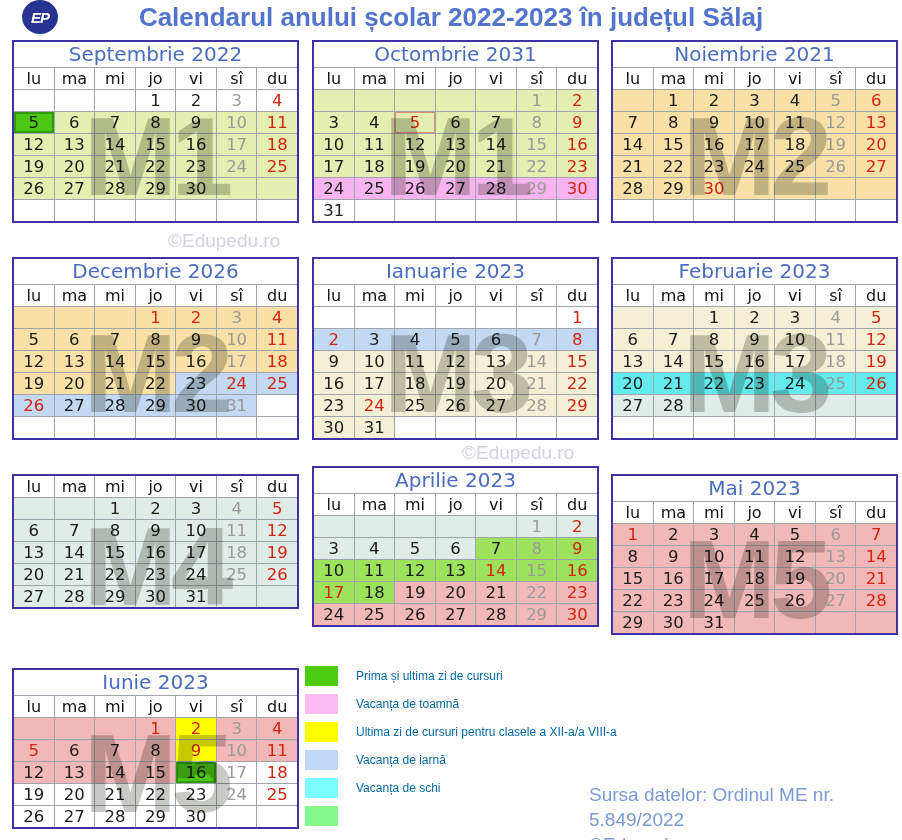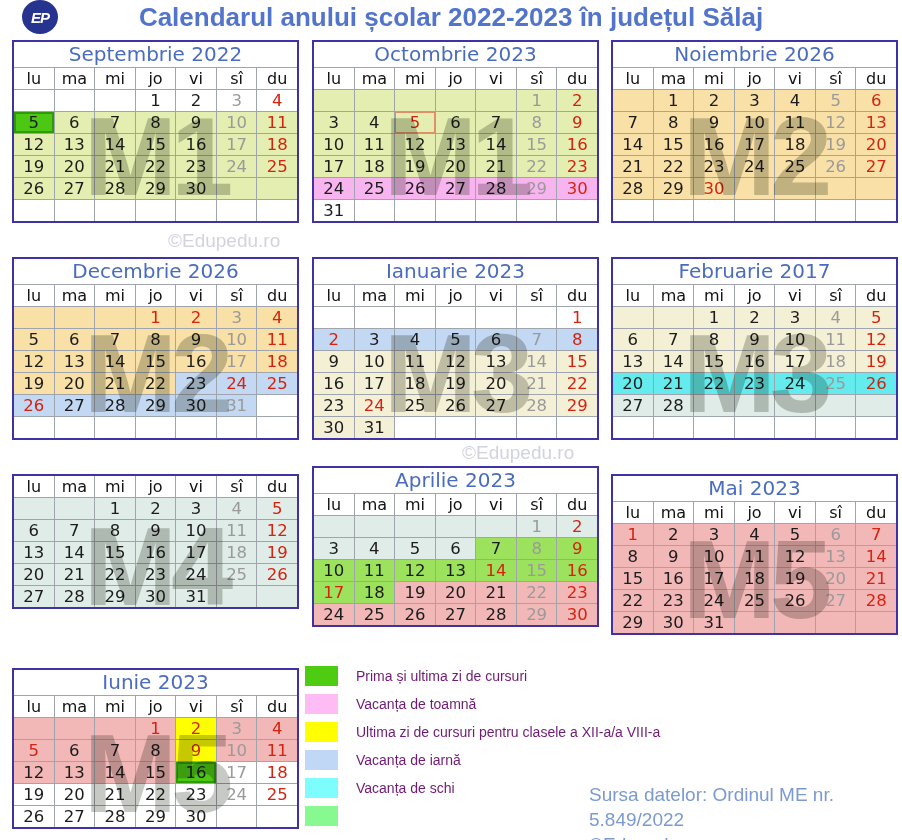--- a/index.html
+++ b/index.html
@@ -24,21 +24,21 @@
   .cell.bdg{box-shadow:inset 0 0 0 2px #2f9a05;}
   .wm{position:absolute;left:0;right:0;top:50px;bottom:0;display:flex;align-items:center;
       justify-content:center;font:700 112px "Liberation Sans",sans-serif;letter-spacing:-6px;
       color:#7a7d72;opacity:.42;mix-blend-mode:multiply;z-index:5;pointer-events:none;}
   
   .gap-wm{position:absolute;font-family:"Liberation Sans",sans-serif;font-size:19px;color:#d2d3de;}
   
   .legend{position:absolute;left:305px;top:666px;display:flex;flex-direction:column;gap:8px;}
   .legend-row{display:flex;align-items:center;height:20px;}
   .swatch{width:33px;height:20px;margin-right:18px;flex:0 0 33px;}
-  .legend-label{font-family:"Liberation Sans",sans-serif;font-size:14px;color:#701a75;white-space:nowrap;}
+  .legend-label{font-family:"Liberation Sans",sans-serif;font-size:12px;color:#0369a1;white-space:nowrap;}
   
   .source{position:absolute;left:589px;top:782px;font-family:"Liberation Sans",sans-serif;
           font-size:19px;color:#7b9ad2;line-height:25px;}
 </style>
 </head>
 <body>
 
 <div class="page">
 
   <div class="logo">
@@ -96,21 +96,21 @@
           <div class="cell fg-k" style="background: rgb(255, 255, 255);"></div>
           <div class="cell fg-k" style="background: rgb(255, 255, 255);"></div>
           <div class="cell fg-k" style="background: rgb(255, 255, 255);"></div>
           <div class="cell fg-k" style="background: rgb(255, 255, 255);"></div>
           <div class="cell fg-k" style="background: rgb(255, 255, 255);"></div>
           <div class="cell fg-k" style="background: rgb(255, 255, 255);"></div>
         </div>
         <div class="wm">M1</div>
       </div>
       <div class="month" style="left: 312px; top: 40px;">
-        <div class="month-title">Octombrie 2023</div>
+        <div class="month-title">Octombrie 2031</div>
         <div class="mgrid">
           <div class="cell head">lu</div>
           <div class="cell head">ma</div>
           <div class="cell head">mi</div>
           <div class="cell head">jo</div>
           <div class="cell head">vi</div>
           <div class="cell head">sî</div>
           <div class="cell head">du</div>
           <div class="cell fg-k" style="background: rgb(227, 238, 176);"></div>
           <div class="cell fg-k" style="background: rgb(227, 238, 176);"></div>
@@ -151,21 +151,21 @@
           <div class="cell fg-k" style="background: rgb(255, 255, 255);"></div>
           <div class="cell fg-k" style="background: rgb(255, 255, 255);"></div>
           <div class="cell fg-k" style="background: rgb(255, 255, 255);"></div>
           <div class="cell fg-k" style="background: rgb(255, 255, 255);"></div>
           <div class="cell fg-k" style="background: rgb(255, 255, 255);"></div>
           <div class="cell fg-k" style="background: rgb(255, 255, 255);"></div>
         </div>
         <div class="wm">M1</div>
       </div>
       <div class="month" style="left: 611px; top: 40px;">
-        <div class="month-title">Noiembrie 2026</div>
+        <div class="month-title">Noiembrie 2021</div>
         <div class="mgrid">
           <div class="cell head">lu</div>
           <div class="cell head">ma</div>
           <div class="cell head">mi</div>
           <div class="cell head">jo</div>
           <div class="cell head">vi</div>
           <div class="cell head">sî</div>
           <div class="cell head">du</div>
           <div class="cell fg-k" style="background: rgb(248, 224, 166);"></div>
           <div class="cell fg-k" style="background: rgb(248, 224, 166);">1</div>
@@ -316,21 +316,21 @@
           <div class="cell fg-k" style="background: rgb(244, 240, 214);">31</div>
           <div class="cell fg-k" style="background: rgb(255, 255, 255);"></div>
           <div class="cell fg-k" style="background: rgb(255, 255, 255);"></div>
           <div class="cell fg-k" style="background: rgb(255, 255, 255);"></div>
           <div class="cell fg-k" style="background: rgb(255, 255, 255);"></div>
           <div class="cell fg-k" style="background: rgb(255, 255, 255);"></div>
         </div>
         <div class="wm">M3</div>
       </div>
       <div class="month" style="left: 611px; top: 257px;">
-        <div class="month-title">Februarie 2017</div>
+        <div class="month-title">Februarie 2023</div>
         <div class="mgrid">
           <div class="cell head">lu</div>
           <div class="cell head">ma</div>
           <div class="cell head">mi</div>
           <div class="cell head">jo</div>
           <div class="cell head">vi</div>
           <div class="cell head">sî</div>
           <div class="cell head">du</div>
           <div class="cell fg-k" style="background: rgb(244, 240, 214);"></div>
           <div class="cell fg-k" style="background: rgb(244, 240, 214);"></div>

